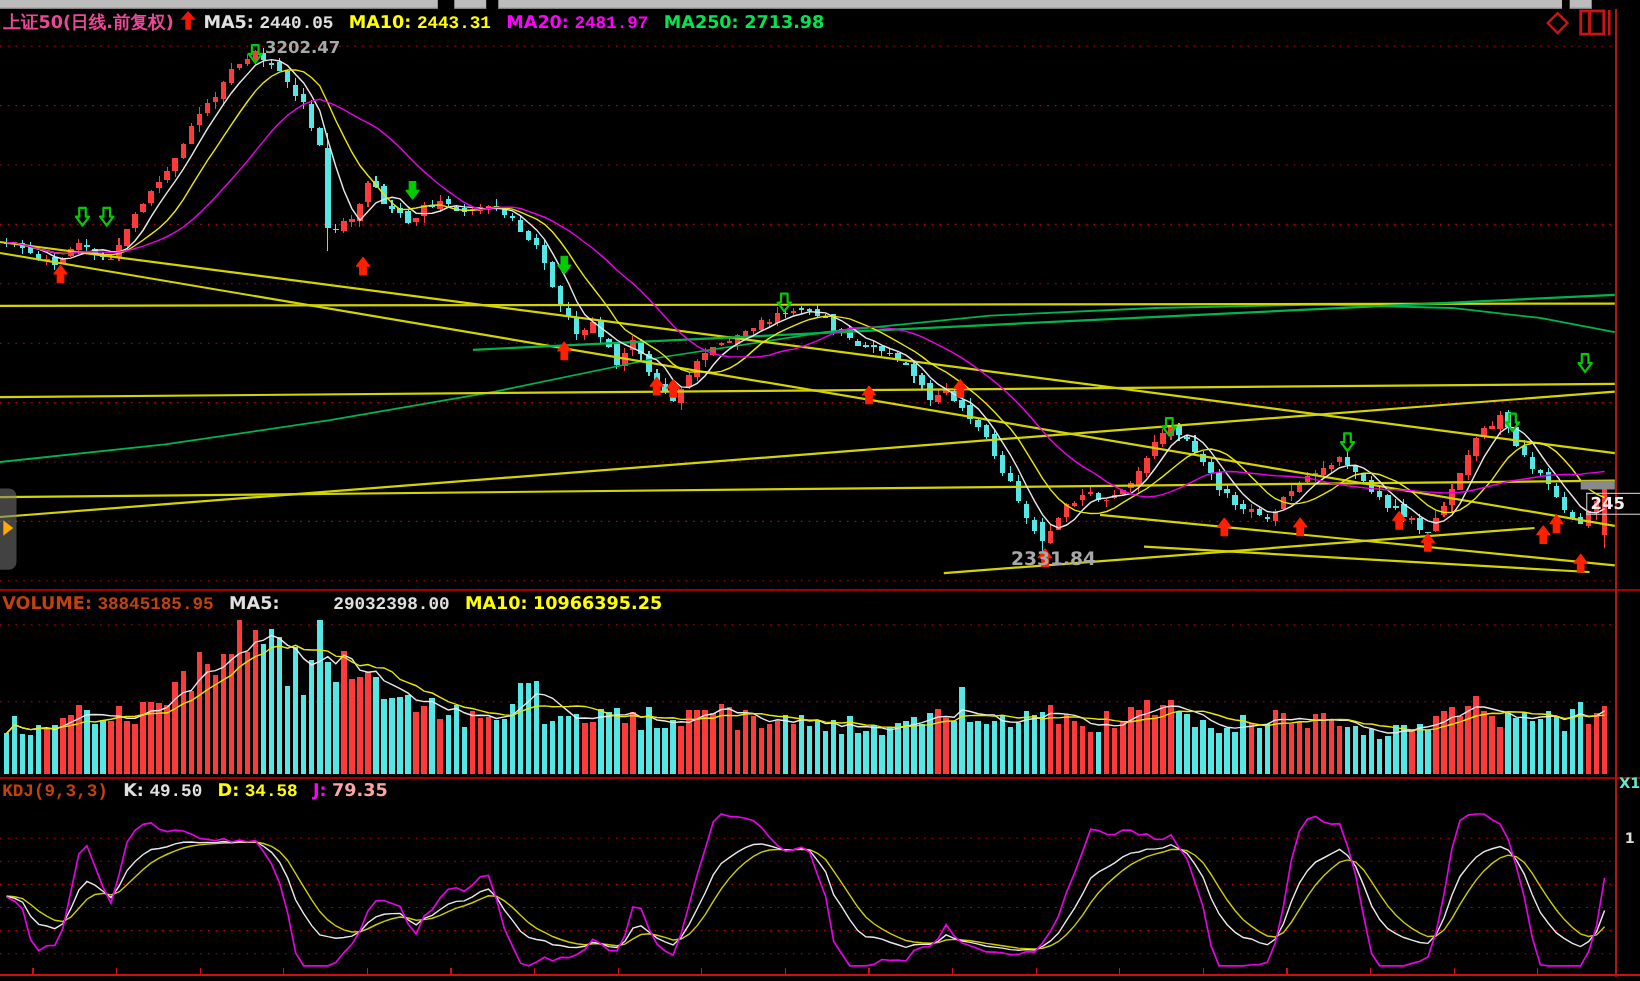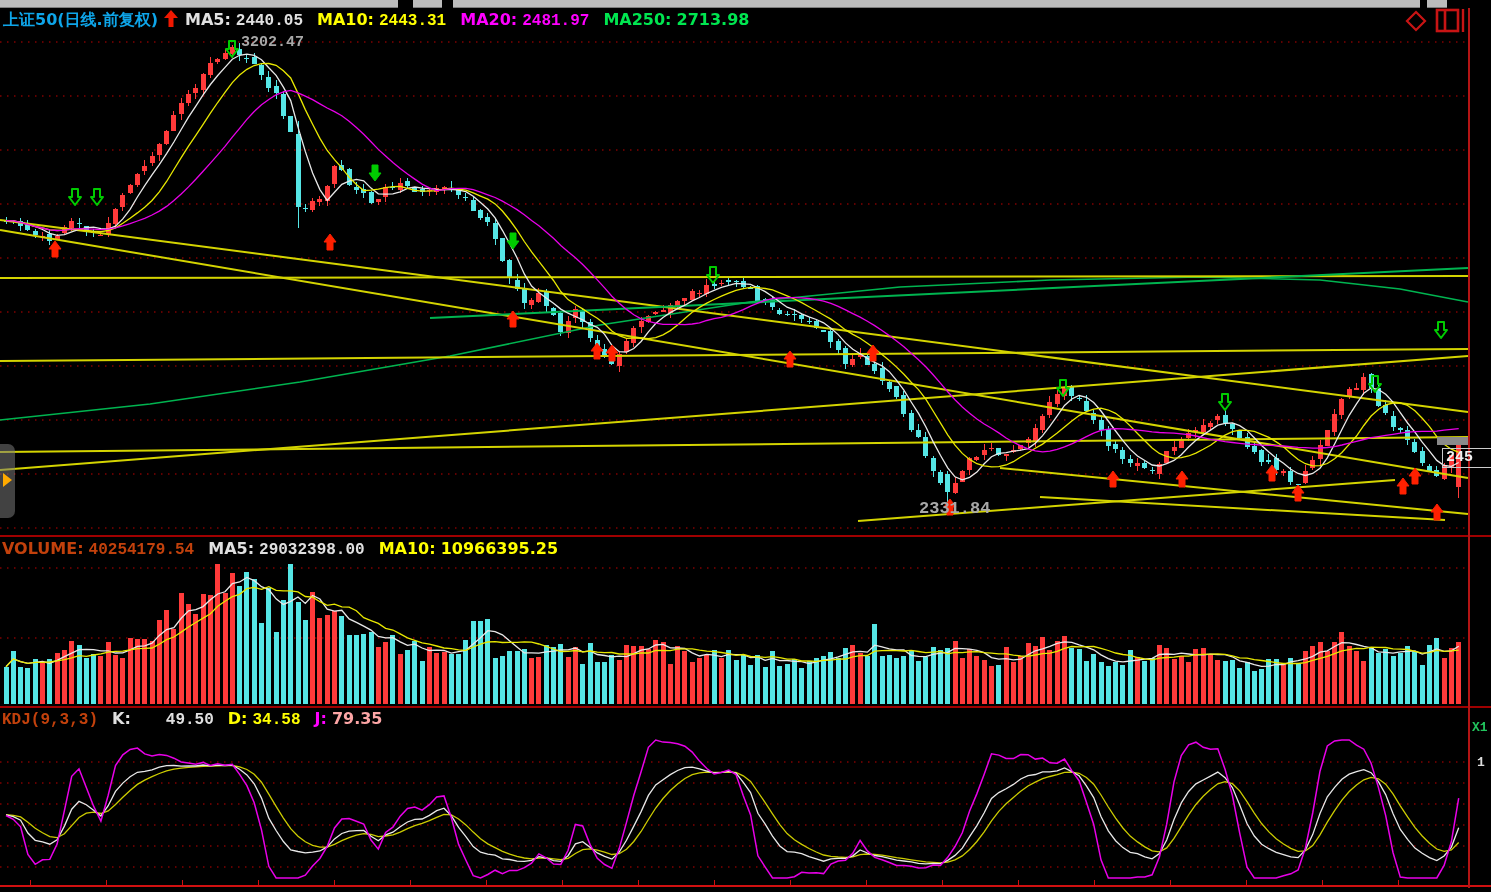--- a/index.html
+++ b/index.html
@@ -3,27 +3,27 @@
 <meta charset="utf-8">
 <style>
   html,body{margin:0;padding:0;background:#000;}
   body{width:1491px;height:892px;position:relative;overflow:hidden;
        font-family:"DejaVu Sans",sans-serif;}
   #chart{position:absolute;left:0;top:0;}
   .hdr{position:absolute;font-size:16px;font-weight:bold;white-space:nowrap;z-index:5;}
   .hdr span{margin-right:5px;}
   .hdr .gap{margin-right:14px;font-family:Liberation Mono, monospace;}
   .t-strip{position:absolute;top:0;height:7px;background:#bcbcbc;border-bottom:1px solid #7d7d7d;z-index:6;}
-  .lbl{position:absolute;font-weight:bold;white-space:nowrap;z-index:5;font-family:Liberation Mono, monospace;}
+  .lbl{position:absolute;font-weight:bold;white-space:nowrap;z-index:5;}
   #peak-label{left:241px;top:34px;color:#a8a8a8;font-size:15px;}
   #low-label{left:919px;top:499px;color:#a8a8a8;font-size:17px;}
   #price-tag{left:1442px;top:448px;height:18px;line-height:18px;color:#f0f0f0;font-size:15px;
              border:1px solid #cccccc;border-right:none;padding-left:3px;width:60px;}
   #gray-bar{position:absolute;left:1437px;top:437px;width:31px;height:8px;background:#8a8a8a;z-index:5;}
-  #vol-unit{left:1472px;top:720px;color:#22c55e;font-size:13px;}
+  #vol-unit{left:1472px;top:705px;color:#5eead4;font-size:13px;}
   #kdj-scale{left:1477px;top:755px;color:#dddddd;font-size:13px;}
   #expander{position:absolute;left:0;top:444px;width:15px;height:74px;background:rgba(120,120,120,.55);
             border-radius:0 7px 7px 0;z-index:6;}
   #expander .tri{position:absolute;left:3px;top:29px;width:0;height:0;
                  border-left:9px solid #ffaa00;border-top:7px solid transparent;border-bottom:7px solid transparent;}
   #corner-icons{position:absolute;left:1400px;top:6px;z-index:6;}
   .c-white{color:#c2410c}
 </style>
 </head>
 <body>
@@ -735,31 +735,31 @@
       <polygon points="232,57 238,49 235,49 235,41 229,41 229,49 226,49" fill="none" stroke="#00cc00" stroke-width="2" stroke-linejoin="round"></polygon>
       <polygon points="713,283 719,275 716,275 716,267 710,267 710,275 707,275" fill="none" stroke="#00cc00" stroke-width="2" stroke-linejoin="round"></polygon>
       <polygon points="1063,396 1069,388 1066,388 1066,380 1060,380 1060,388 1057,388" fill="none" stroke="#00cc00" stroke-width="2" stroke-linejoin="round"></polygon>
       <polygon points="1225,410 1231,402 1228,402 1228,394 1222,394 1222,402 1219,402" fill="none" stroke="#00cc00" stroke-width="2" stroke-linejoin="round"></polygon>
       <polygon points="1375,392 1381,384 1378,384 1378,376 1372,376 1372,384 1369,384" fill="none" stroke="#00cc00" stroke-width="2" stroke-linejoin="round"></polygon>
       <polygon points="1441,338 1447,330 1444,330 1444,322 1438,322 1438,330 1435,330" fill="none" stroke="#00cc00" stroke-width="2" stroke-linejoin="round"></polygon>
     </g>
 </svg>
 
 <div class="hdr" style="left:3px;top:9px;">
-  <span style="color:#0ea5e9;">上证50(日线.前复权)</span><svg width="16" height="19" style="vertical-align:-3px;margin-right:6px;">
+  <span style="color:#ec4899;">上证50(日线.前复权)</span><svg width="16" height="19" style="vertical-align:-3px;margin-right:6px;">
       <polygon points="8,1 15,9 10.5,9 10.5,18 5.5,18 5.5,9 1,9" fill="#f01800"></polygon>
     </svg><span style="color: rgb(224, 224, 224);">MA5:</span><span class="gap" style="color: rgb(224, 224, 224);">2440.05</span><span style="color: rgb(255, 255, 0);">MA10:</span><span class="gap" style="color: rgb(255, 255, 0);">2443.31</span><span style="color: rgb(255, 0, 255);">MA20:</span><span class="gap" style="color: rgb(255, 0, 255);">2481.97</span><span style="color: rgb(0, 230, 80);">MA250:</span><span style="color: rgb(0, 230, 80);">2713.98</span>
 </div>
 
 <div class="hdr" style="left:2px;top:539px;">
-  <span class="c-white">VOLUME:</span><span class="gap c-white">40254179.54</span><span style="color: rgb(224, 224, 224);">MA5:</span><span class="gap" style="color: rgb(224, 224, 224);">29032398.00</span><span style="color: rgb(255, 255, 0);">MA10:</span><span style="color: rgb(255, 255, 0);">10966395.25</span>
+  <span class="c-white">VOLUME:</span><span class="gap c-white">38845185.95</span><span style="color: rgb(224, 224, 224);">MA5:</span><span class="gap" style="color: rgb(224, 224, 224); margin-left: 44px;">29032398.00</span><span style="color: rgb(255, 255, 0);">MA10:</span><span style="color: rgb(255, 255, 0);">10966395.25</span>
 </div>
 
 <div class="hdr" style="left:2px;top:709px;">
-  <span class="gap c-white">KDJ(9,3,3)</span><span style="color: rgb(224, 224, 224);">K:</span><span class="gap" style="color: rgb(224, 224, 224); margin-left: 30px;">49.50</span><span style="color: rgb(255, 255, 0);">D:</span><span class="gap" style="color: rgb(255, 255, 0); text-align: center;">34.58</span><span style="color: rgb(255, 0, 255);">J:</span><span style="color: #fca5a5;">79.35</span>
+  <span class="gap c-white">KDJ(9,3,3)</span><span style="color: rgb(224, 224, 224);">K:</span><span class="gap" style="color: rgb(224, 224, 224);">49.50</span><span style="color: rgb(255, 255, 0);">D:</span><span class="gap" style="color: rgb(255, 255, 0); text-align: center;">34.58</span><span style="color: rgb(255, 0, 255);">J:</span><span style="color: #fca5a5;">79.35</span>
 </div>
 
 <div class="lbl" id="peak-label">3202.47</div>
 <div class="lbl" id="low-label">2331.84</div>
 <div id="gray-bar"></div>
 <div class="lbl" id="price-tag">245</div>
 <div class="lbl" id="vol-unit">X1</div>
 <div class="lbl" id="kdj-scale">1</div>
 
 <div id="expander">

